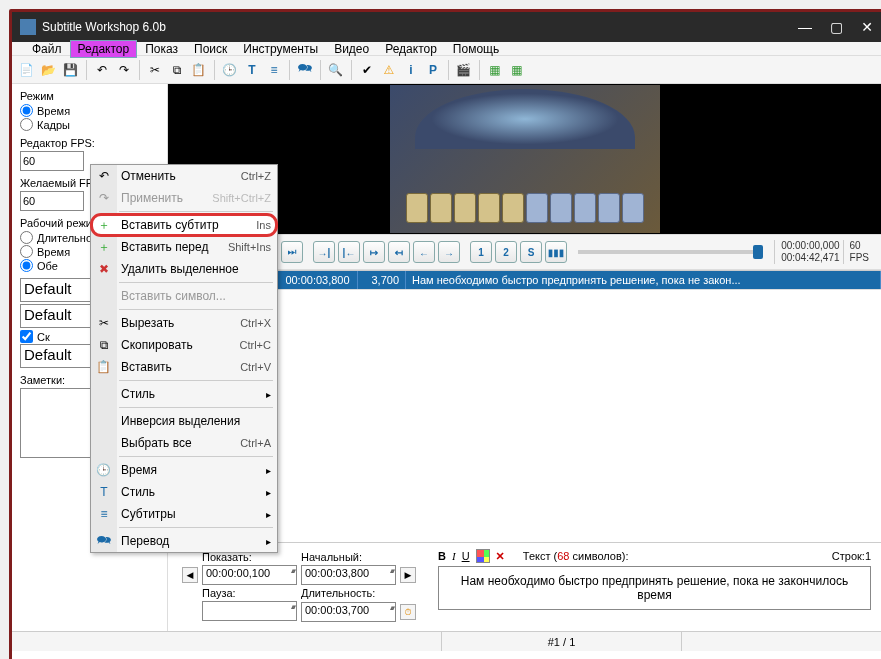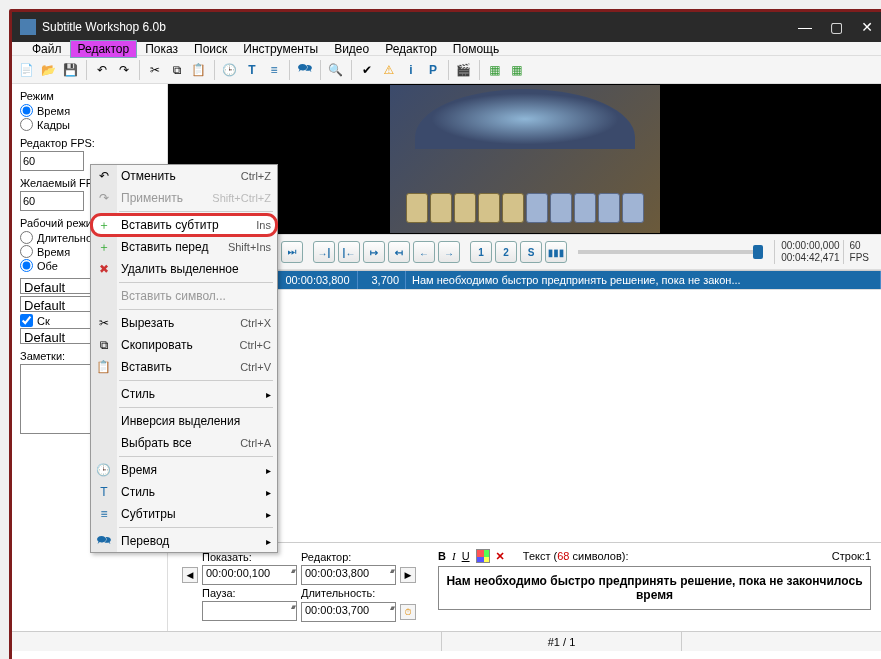--- a/index.html
+++ b/index.html
@@ -14,21 +14,21 @@
 .menubar .mitem { padding: 2px 8px; }
 .menubar .mitem.active { background: #d946ef; border: 1px solid #7ab; padding: 1px 7px; }
 .toolbar { background: #f5f5f5; height: 28px; display: flex; align-items: center; padding: 2px 6px; gap: 4px; border-bottom: 1px solid #ddd; }
 .tico { width: 18px; height: 18px; display: flex; align-items: center; justify-content: center; font-size: 12px; }
 .tsep { width: 1px; height: 20px; background: #ccc; margin: 0 2px; }
 .body-area { display: flex; height: calc(100% - 100px); position: relative; }
 .leftpane { width: 155px; padding: 6px 8px; font-size: 11px; background: #fff; }
 .leftpane .gr { margin-bottom: 6px; }
 .leftpane .gr-title { font-size: 11px; margin-bottom: 2px; }
 .leftpane input[type=text] { width: 64px; height: 20px; border: 1px solid #888; font-size: 11px; padding: 1px 2px; }
-.leftpane .combo { display:inline-block; width: 100px; height: 16px; border: 1px solid #888; background: #fff; font-size: 13px; padding: 1px 3px; position: relative; }
+.leftpane .combo { display:inline-block; width: 100px; height: 24px; border: 1px solid #888; background: #fff; font-size: 15px; padding: 1px 3px; position: relative; }
 .leftpane .combo::after { content: "▾"; position: absolute; right: 3px; top: 1px; color: #555; }
 .leftpane .radio, .leftpane .check { display: flex; align-items: center; gap: 4px; margin: 1px 0; }
 .leftpane .radio span, .leftpane .check span { white-space: nowrap; overflow: hidden; }
 .leftpane textarea.notes { width: 140px; height: 70px; border: 1px solid #888; resize: none; font-size: 11px; }
 .rightpane { flex: 1; display: flex; flex-direction: column; border-left: 1px solid #ddd; }
 .video { height: 150px; background: #000; display: flex; align-items: center; justify-content: center; }
 .video .frame { width: 270px; height: 148px; background: linear-gradient(135deg,#3b4a6b,#6b5a3b); position: relative; overflow:hidden; }
 .video .frame .arch { position:absolute; top:4px; left:50%; transform:translateX(-50%); width:220px; height:60px; background:radial-gradient(ellipse at center,#8fb6d6 0%,#3b4a6b 60%); border-radius:50% 50% 0 0 / 80% 80% 0 0; }
 .video .frame .cards { position:absolute; bottom:10px; left:50%; transform:translateX(-50%); display:flex; gap:2px; }
 .video .frame .cards .c { width:22px; height:30px; background:#d4c28a; border:1px solid #7a6a3a; border-radius:3px; }
@@ -58,21 +58,21 @@
 .bottom .tcol .tinyico { display:inline-block; width:16px; height:16px; border:1px solid #aaa; background:#f5f5f5; font-size:9px; text-align:center; line-height:14px; vertical-align:middle; }
 .bottom .txtfmt { flex:1; }
 .bottom .txtfmt .fmtbar { display:flex; gap:6px; align-items:center; font-size:11px; margin-bottom:3px; }
 .bottom .txtfmt .fmtbar .b { font-weight:bold; }
 .bottom .txtfmt .fmtbar .i { font-style:italic; font-family:serif; }
 .bottom .txtfmt .fmtbar .u { text-decoration:underline; }
 .bottom .txtfmt .fmtbar .grid { width:14px; height:14px; background:linear-gradient(#f55,#f55) 0 0/7px 7px,linear-gradient(#5f5,#5f5) 7px 0/7px 7px,linear-gradient(#55f,#55f) 0 7px/7px 7px,linear-gradient(#ff5,#ff5) 7px 7px/7px 7px; background-repeat:no-repeat; border:1px solid #888; }
 .bottom .txtfmt .fmtbar .x { color:#c00; font-weight:bold; }
 .bottom .txtfmt .fmtbar .tlabel .red { color:#c00; }
 .bottom .txtfmt .fmtbar .lines { margin-left:auto; }
-.bottom .txtfmt .subtext { border:1px solid #888; padding:6px; font-weight:bold; text-align:center; font-size:12px; height:44px; display:flex; align-items:center; justify-content:center; }
+.bottom .txtfmt .subtext { border:1px solid #888; padding:6px; font-weight:normal; text-align:center; font-size:12px; height:44px; display:flex; align-items:center; justify-content:center; }
 .statusbar { height:20px; border-top:1px solid #ccc; background:#f5f5f5; font-size:11px; display:flex; align-items:center; }
 .statusbar .cell { border-left:1px solid #ccc; padding:0 0; height:100%; display:flex; align-items:center; }
 .statusbar .cell:first-child { flex:1; border-left:none; }
 
 
 .dropdown { position: absolute; left: 78px; top: 80px; width: 188px; background: #f5f5f5; border: 1px solid #9a9a9a; box-shadow: 2px 2px 4px rgba(0,0,0,.25); font-size: 12px; z-index: 100; }
 .dropdown .iconstrip { position:absolute; left:0; top:0; bottom:0; width:26px; background:#e8e8e8; }
 .dropdown .mrow { display: flex; align-items: center; height: 22px; position: relative; padding-left: 30px; padding-right: 6px; }
 .dropdown .mrow .mico { position:absolute; left:4px; width:18px; height:18px; display:flex; align-items:center; justify-content:center; font-size:12px; }
 .dropdown .mrow .mlabel { flex: 1; }
@@ -255,21 +255,21 @@
 
       <div class="editarea"></div>
 
       <div class="bottom">
         <div class="tcol">
           <table style="border-spacing:4px 2px">
             <tbody>
                 <tr>
               <td></td>
               <td><span class="lbl">Показать:</span></td>
-              <td><span class="lbl">Редактор:</span></td>
+              <td><span class="lbl">Начальный:</span></td>
               <td></td>
             </tr>
             <tr>
               <td><span class="tinyico">◀</span></td>
               <td><span class="tinput">00:00:00,100</span></td>
               <td><span class="tinput">00:00:03,800</span></td>
               <td><span class="tinyico">▶</span></td>
             </tr>
             <tr>
               <td></td>

